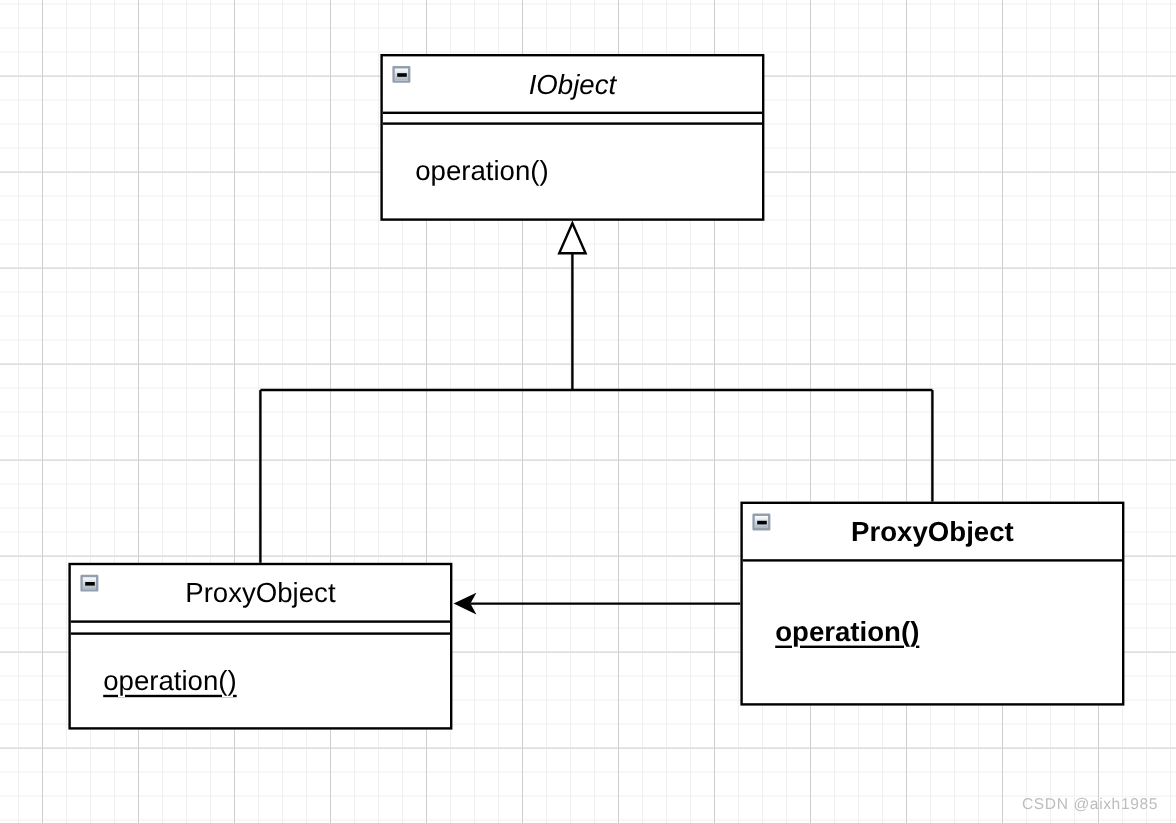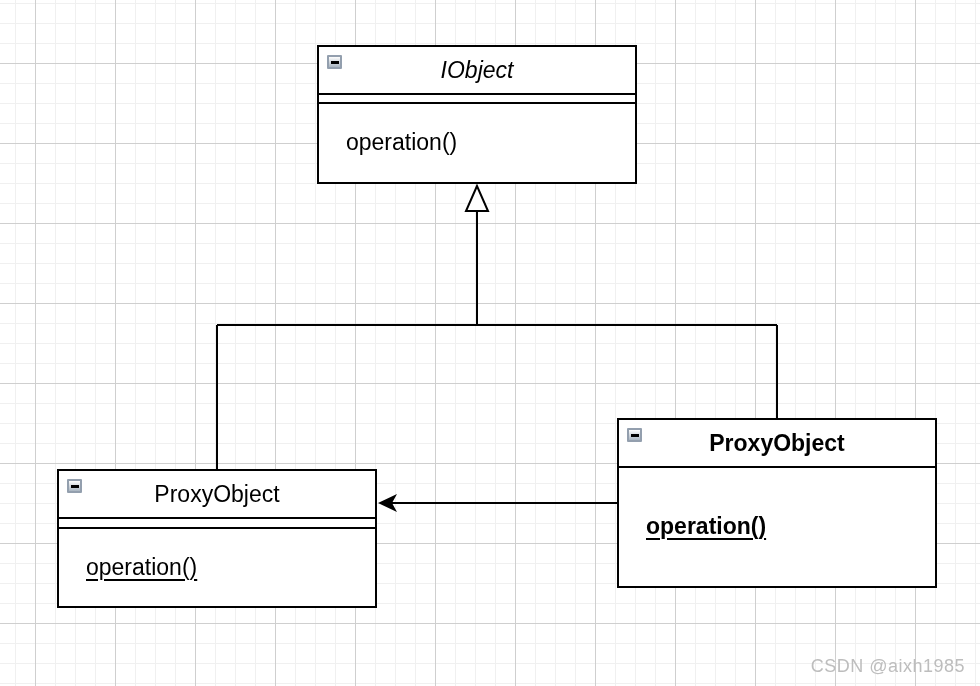--- a/index.html
+++ b/index.html
@@ -81,21 +81,21 @@
   .methods{flex:1 1 auto;padding-left:27px;}
   .member{white-space:nowrap;line-height:1.2;}
   .member.u{
     text-decoration:underline;
     text-decoration-thickness:2px;
     text-underline-offset:4px;
   }
   .watermark{
     position:absolute;
     right:15px;bottom:9px;
-    font-size:18px;
+    font-size:13px;
     color:var(--watermark);
     letter-spacing:0.5px;
   }
 </style>
 </head>
 <body>
 
 <div class="canvas">
 
   <svg class="overlay" width="980" height="686" viewBox="0 0 980 686">

